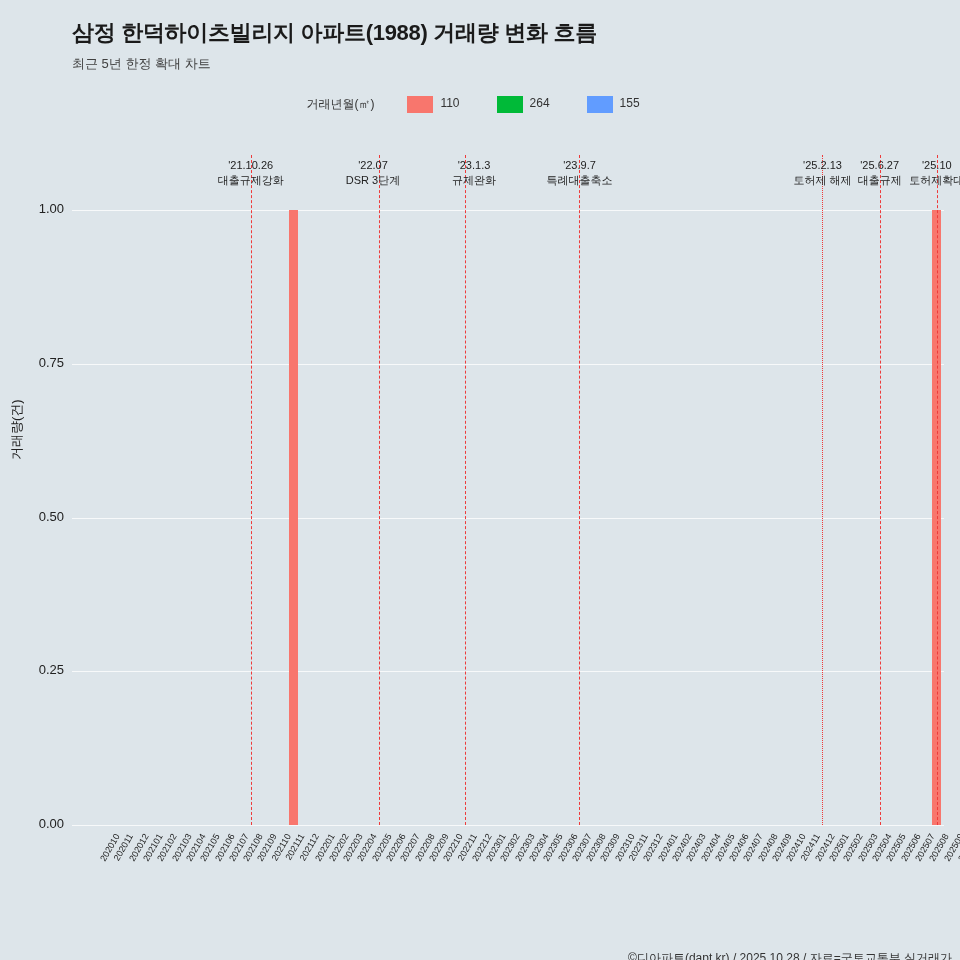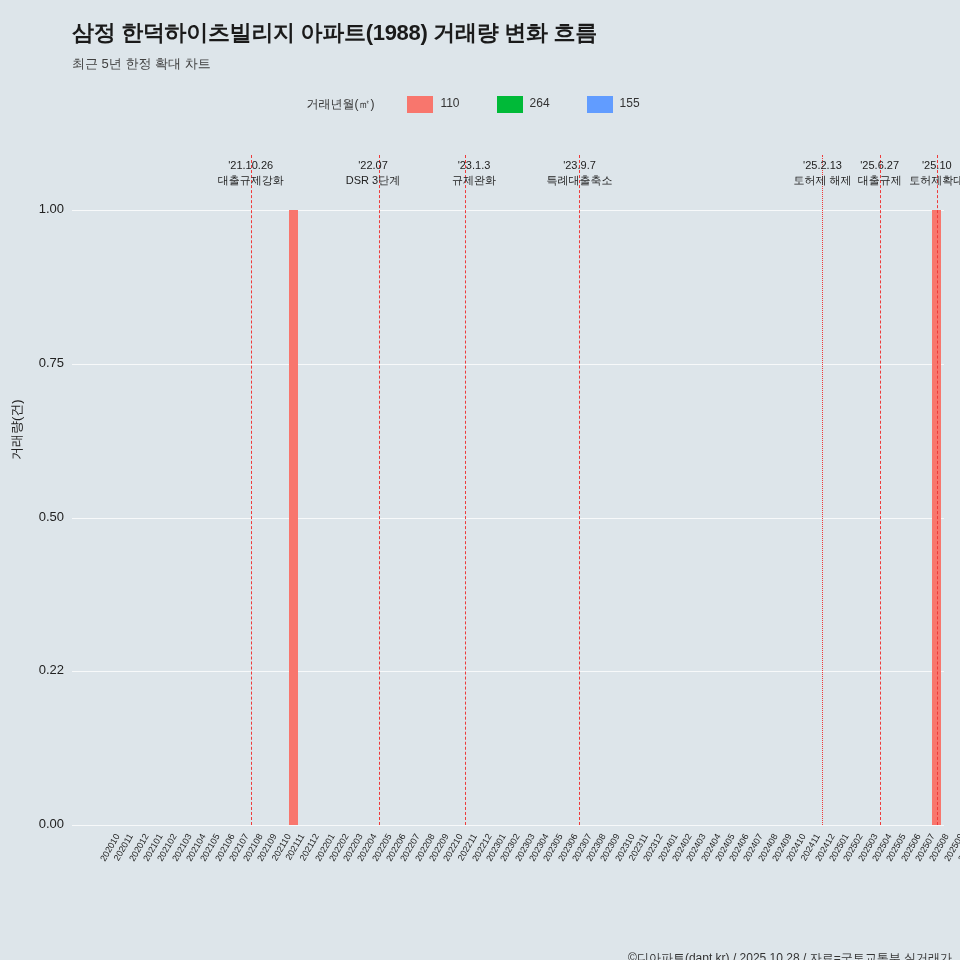--- a/index.html
+++ b/index.html
@@ -186,21 +186,21 @@
     <span class="legend-item">
       <span class="legend-swatch" style="background:#619cff"></span>
       <span class="legend-label">155</span>
     </span>
   </div>
 
   <div class="ylabel">거래량(건)</div>
 
   <div id="yticks">
       <div class="ytick" style="top: 816px; left: 20px; width: 44px; right: auto;">0.00</div>
-      <div class="ytick" style="top: 662.25px; left: 20px; width: 44px; right: auto;">0.22</div>
+      <div class="ytick" style="top: 662.25px; left: 20px; width: 44px; right: auto;">0.25</div>
       <div class="ytick" style="top: 508.5px; left: 20px; width: 44px; right: auto;">0.50</div>
       <div class="ytick" style="top: 354.75px; left: 20px; width: 44px; right: auto;">0.75</div>
       <div class="ytick" style="top: 201px; left: 20px; width: 44px; right: auto;">1.00</div>
     </div>
 
   <div class="plot" id="plot">
       <div class="gridline" style="top: 615px;"></div>
       <div class="gridline" style="top: 461.25px;"></div>
       <div class="gridline" style="top: 307.5px;"></div>
       <div class="gridline" style="top: 153.75px;"></div>

